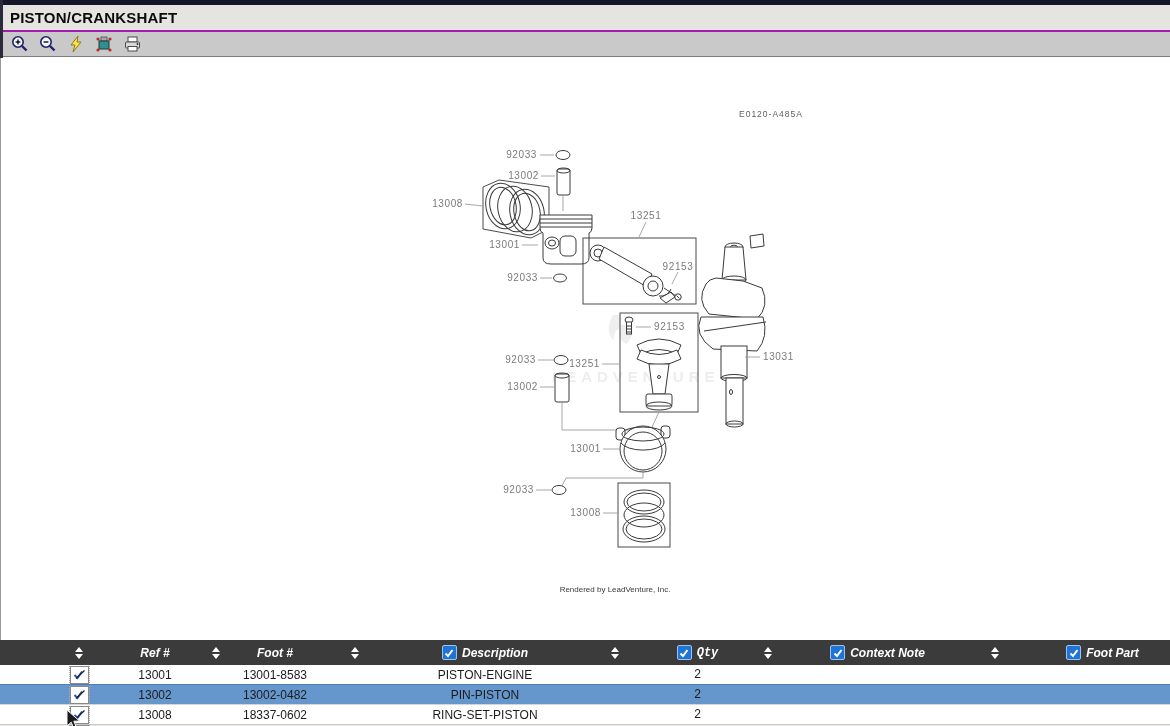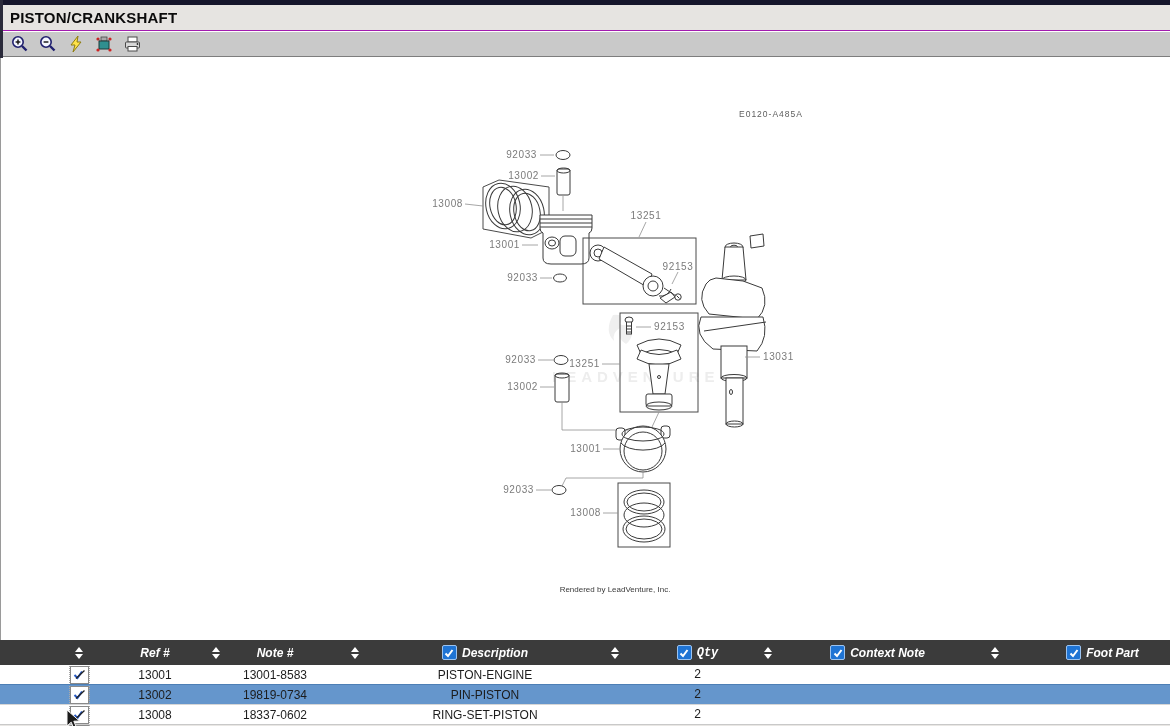--- a/index.html
+++ b/index.html
@@ -5,21 +5,21 @@
   html,body{margin:0;padding:0;}
   body{width:1170px;height:726px;position:relative;background:#fff;
        font-family:"Liberation Sans",sans-serif;overflow:hidden;}
 
   
   .top-border{position:absolute;left:0;top:0;width:1170px;height:5px;background:#15152b;}
   .left-border-dark{position:absolute;left:0;top:0;width:3px;height:58px;background:#2a2a3a;}
   .left-border-light{position:absolute;left:0;top:58px;width:1px;height:668px;background:#9a9a9a;}
 
   .title-bar{position:absolute;left:3px;top:5px;width:1167px;height:25px;background:#e6e4e1;
-             border-bottom:1px solid #a21caf;display:flex;align-items:center;}
+             border-bottom:8px solid #a21caf;display:flex;align-items:center;}
   .title-bar .t{font-size:15px;font-weight:bold;color:#0b0b0b;padding-left:7px;letter-spacing:.2px;}
 
   .toolbar{position:absolute;left:3px;top:32px;width:1167px;height:25px;background:#c9c9c9;
            border-bottom:1px solid #7d7d7d;display:flex;align-items:center;gap:6px;padding-left:6px;box-sizing:border-box;}
   .tbtn{width:22px;height:21px;display:flex;align-items:center;justify-content:center;background:transparent;border:none;padding:0;cursor:pointer;}
 
   
   .diagram{position:absolute;left:1px;top:58px;width:1169px;height:582px;background:#fff;}
   svg text.lbl{font-family:"Liberation Sans",sans-serif;font-size:10px;fill:#7b7b7b;letter-spacing:.6px;}
   svg text.code{font-family:"Liberation Sans",sans-serif;font-size:8.5px;fill:#5d5d5d;letter-spacing:1px;}
@@ -264,21 +264,21 @@
     <div class="hcell c2">
       <span>Ref #</span>
     </div>
     <div class="hcell c3">
       <span class="sort">
           <span class="tri-up"></span>
           <span class="tri-down"></span>
         </span>
     </div>
     <div class="hcell c4">
-      <span>Note #</span>
+      <span>Foot #</span>
     </div>
     <div class="hcell c5">
       <span class="sort">
           <span class="tri-up"></span>
           <span class="tri-down"></span>
         </span>
     </div>
     <div class="hcell c6">
       <span class="cb">
           <svg width="10" height="10" viewBox="0 0 10 10">
@@ -357,21 +357,21 @@
     <div class="dcell c1">
         <span class="rowicon">
           <svg width="13" height="12" viewBox="0 0 13 12">
             <polyline points="1.5,6 4.5,9 9,2.5" fill="none" stroke="#2457c5" stroke-width="2"></polyline>
             <line x1="3" y1="9.5" x2="11.5" y2="1.5" stroke="#222" stroke-width="1.2"></line>
           </svg>
         </span>
       </div>
     <div class="dcell c2">13002</div>
     <div class="dcell c3"></div>
-    <div class="dcell c4">19819-0734</div>
+    <div class="dcell c4">13002-0482</div>
     <div class="dcell c5"></div>
     <div class="dcell c6">PIN-PISTON</div>
     <div class="dcell c7"></div>
     <div class="dcell c8">2</div>
     <div class="dcell c9"></div>
     <div class="dcell c10"></div>
     <div class="dcell c11"></div>
     <div class="dcell c12"></div>
   </div>
 

